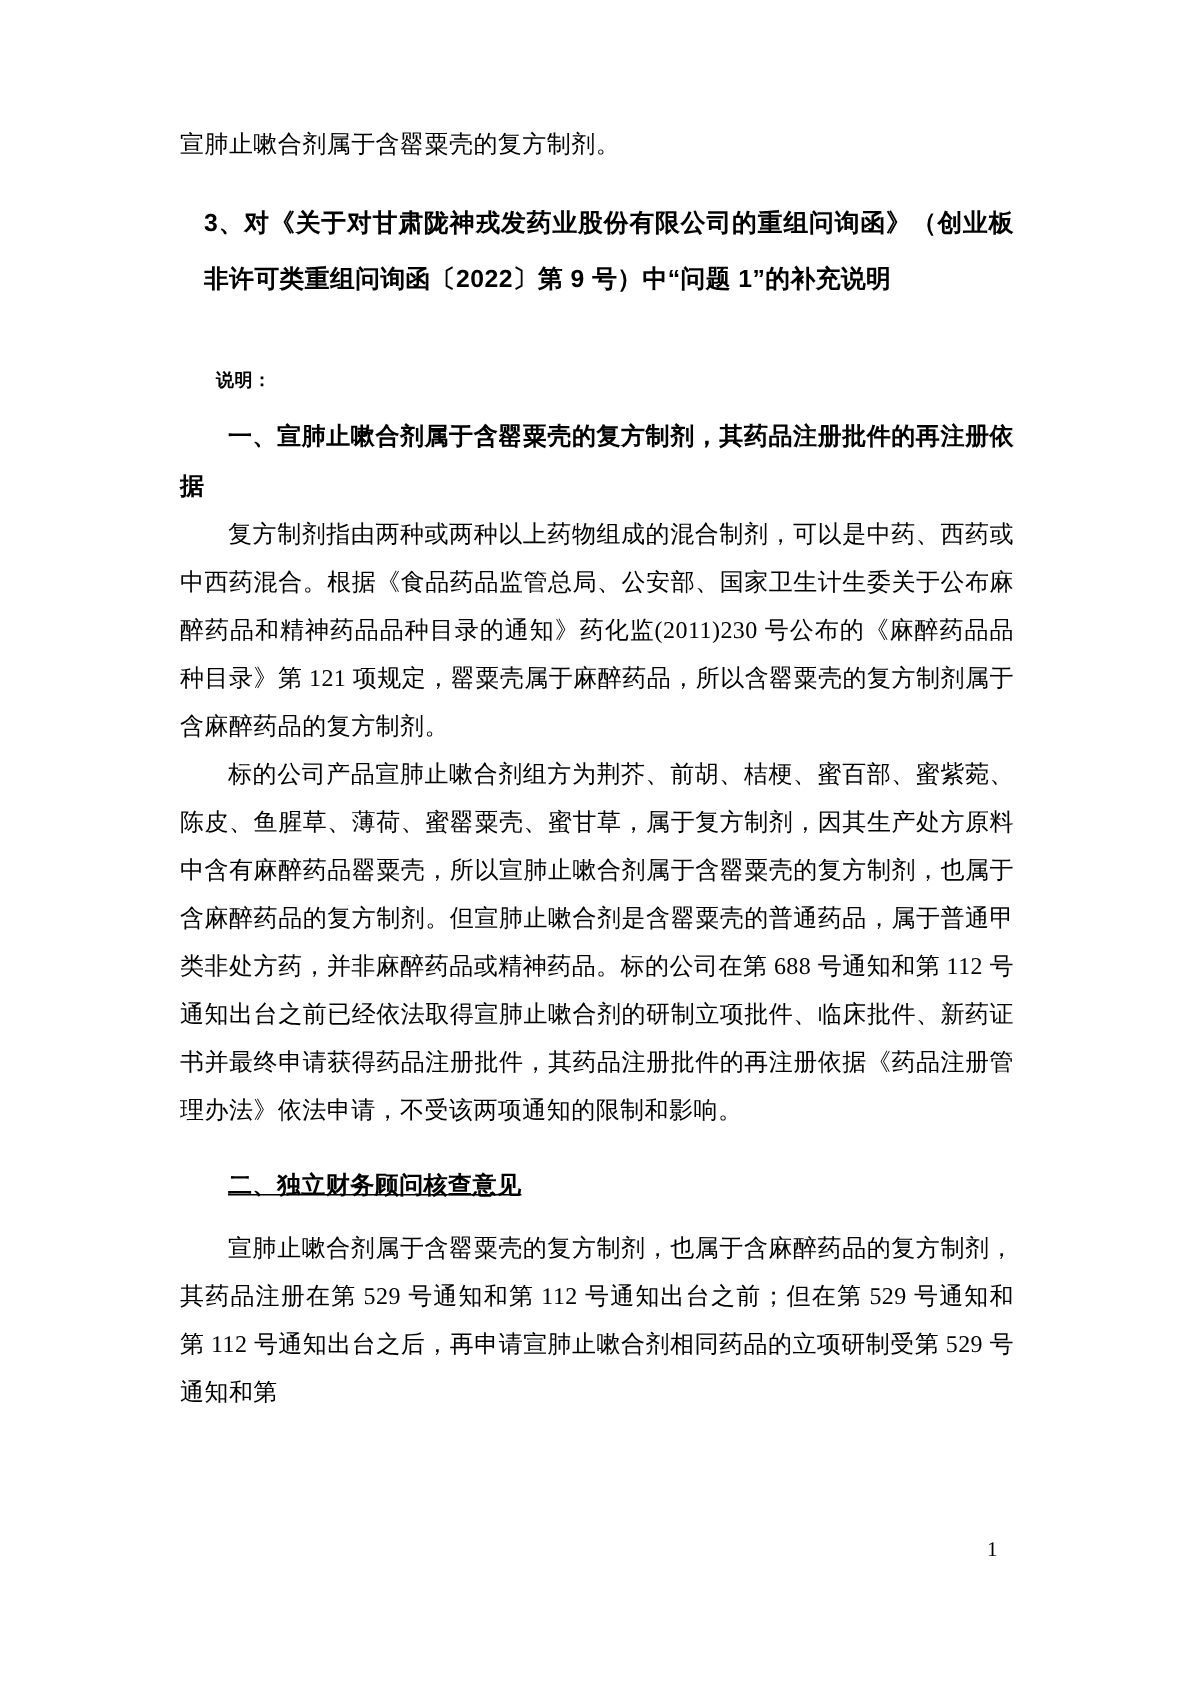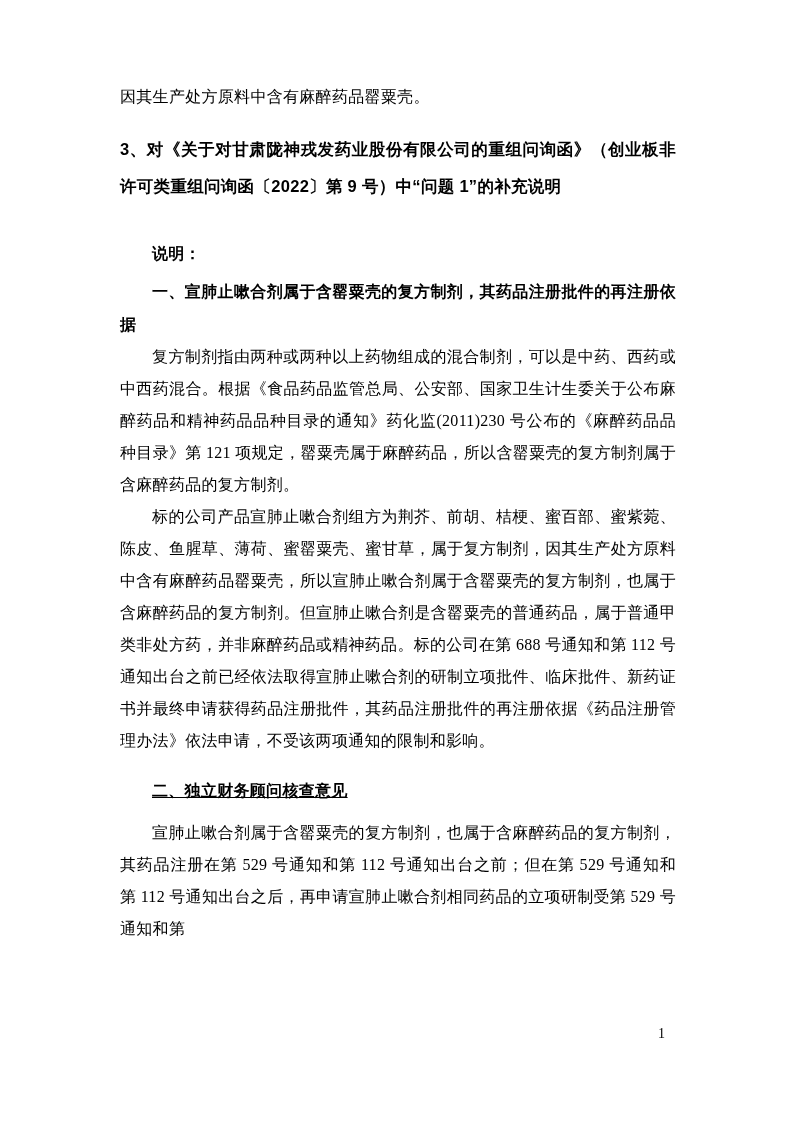--- a/index.html
+++ b/index.html
@@ -36,27 +36,27 @@
   .no-indent {
     text-indent: 0;
   }
   .q-heading {
     font-family: "Liberation Sans", "DejaVu Sans", sans-serif;
     font-weight: bold;
     font-size: 16.5px;
     line-height: 37px;
     text-align: justify;
     text-indent: 0;
-    margin: 18px 0 6px 0;
+    margin: 18px 0 6px 16px;
     letter-spacing: 0.3px;
   }
   .label-bold {
-    font-family: Liberation Sans, sans-serif;
+    font-family: Liberation Mono, monospace;
     font-weight: bold;
-    font-size: 16px;
+    font-size: 12px;
     line-height: 32px;
     text-indent: 2em;
     letter-spacing: 0.3px;
     margin-top: 33px;
   }
   .sec-heading {
     font-family: "Liberation Sans", "DejaVu Sans", sans-serif;
     font-weight: bold;
     font-size: 16px;
     line-height: 33px;
@@ -79,21 +79,21 @@
     font-size: 14px;
     line-height: 16px;
   }
 </style>
 </head>
 <body>
 
 <div class="page">
   <div class="content">
 
-    <p class="body-text no-indent">因其生产处方原料中含有麻醉药品罂粟壳。</p>
+    <p class="body-text no-indent">宣肺止嗽合剂属于含罂粟壳的复方制剂。</p>
 
     <h3 class="q-heading">3、对《关于对甘肃陇神戎发药业股份有限公司的重组问询函》（创业板非许可类重组问询函〔2022〕第 9 号）中“问题 1”的补充说明</h3>
 
     <p class="label-bold">说明：</p>
 
     <h4 class="sec-heading">一、宣肺止嗽合剂属于含罂粟壳的复方制剂，其药品注册批件的再注册依据</h4>
 
     <p class="body-text">复方制剂指由两种或两种以上药物组成的混合制剂，可以是中药、西药或中西药混合。根据《食品药品监管总局、公安部、国家卫生计生委关于公布麻醉药品和精神药品品种目录的通知》药化监(2011)230 号公布的《麻醉药品品种目录》第 121 项规定，罂粟壳属于麻醉药品，所以含罂粟壳的复方制剂属于含麻醉药品的复方制剂。</p>
 
     <p class="body-text">标的公司产品宣肺止嗽合剂组方为荆芥、前胡、桔梗、蜜百部、蜜紫菀、陈皮、鱼腥草、薄荷、蜜罂粟壳、蜜甘草，属于复方制剂，因其生产处方原料中含有麻醉药品罂粟壳，所以宣肺止嗽合剂属于含罂粟壳的复方制剂，也属于含麻醉药品的复方制剂。但宣肺止嗽合剂是含罂粟壳的普通药品，属于普通甲类非处方药，并非麻醉药品或精神药品。标的公司在第 688 号通知和第 112 号通知出台之前已经依法取得宣肺止嗽合剂的研制立项批件、临床批件、新药证书并最终申请获得药品注册批件，其药品注册批件的再注册依据《药品注册管理办法》依法申请，不受该两项通知的限制和影响。</p>

